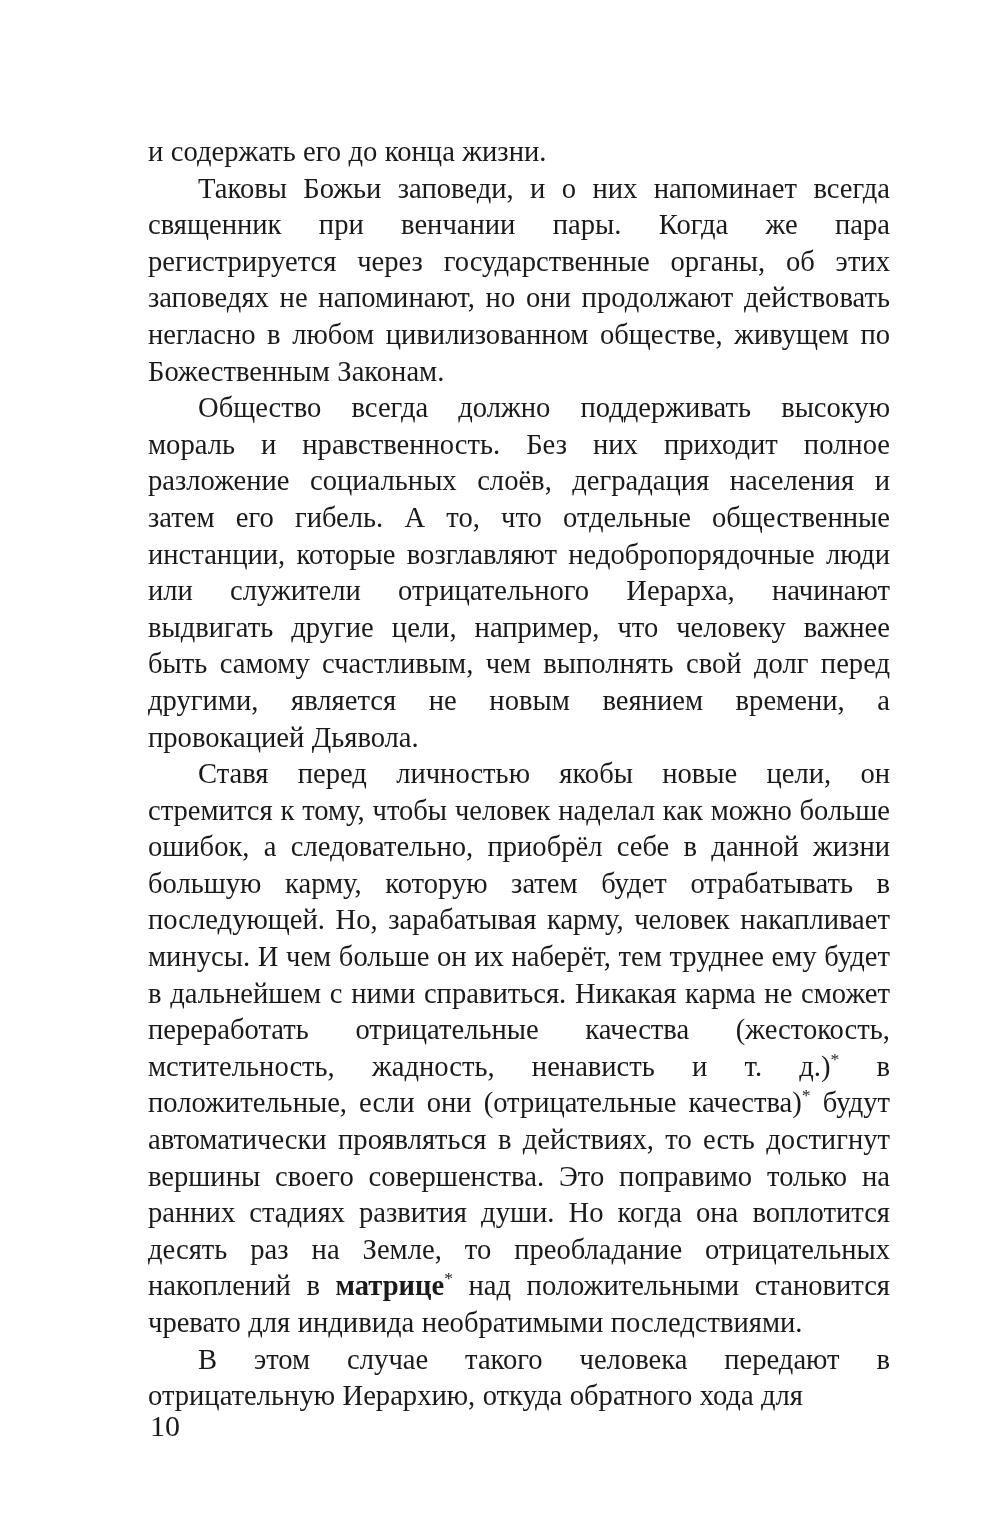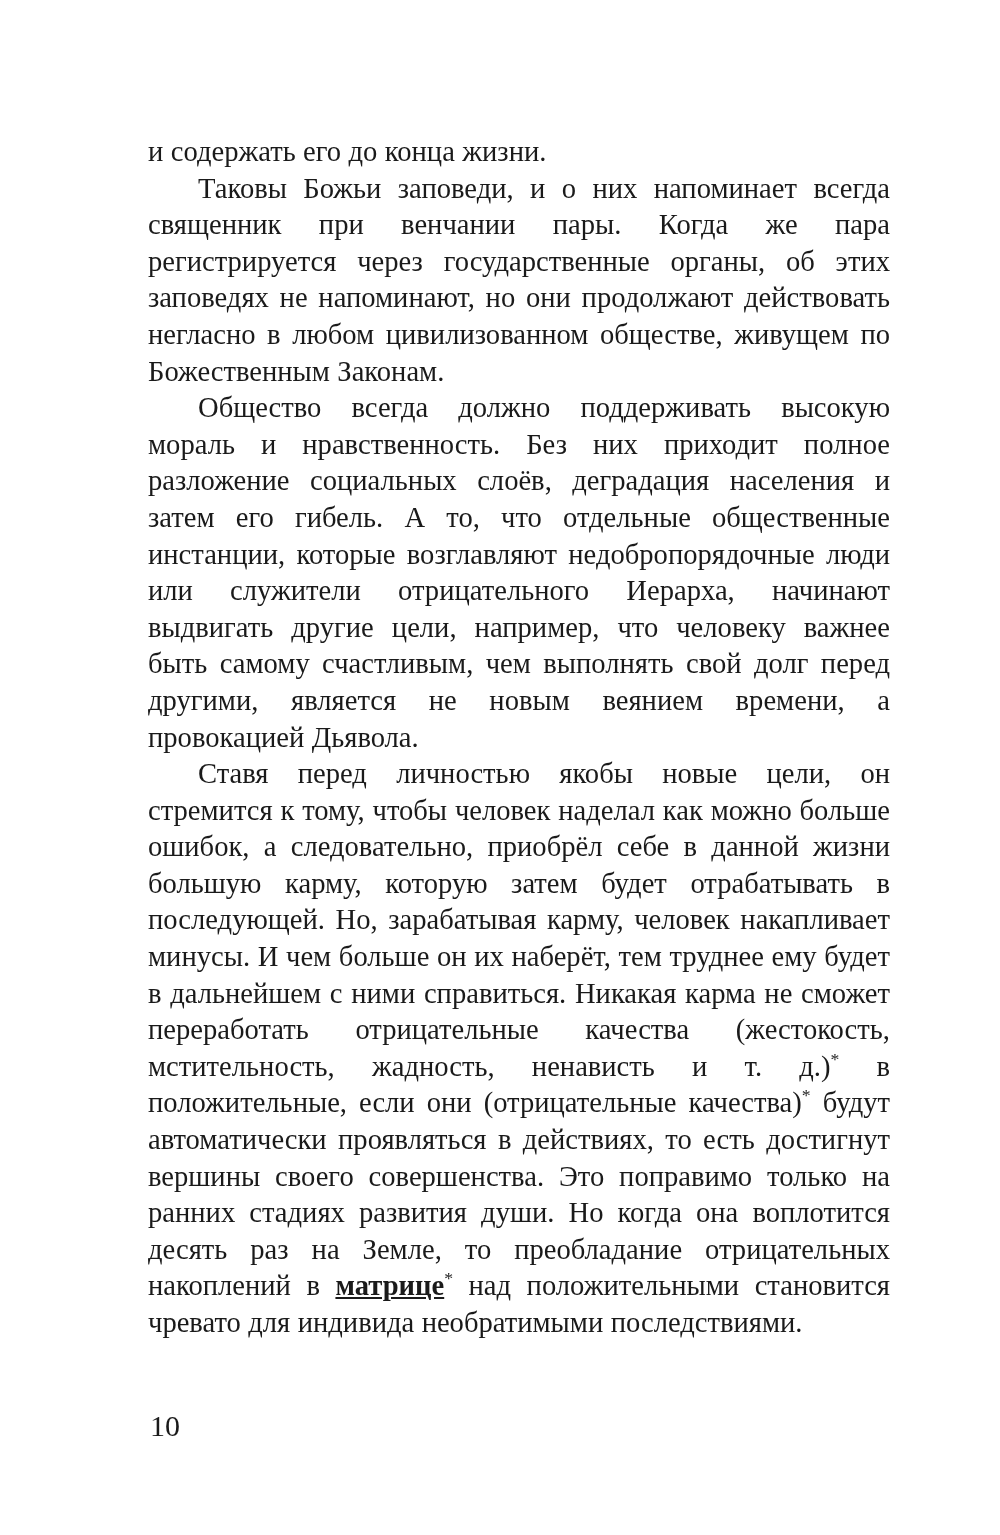--- a/index.html
+++ b/index.html
@@ -45,21 +45,20 @@
   .para::after {
     content: "";
     display: inline-block;
     width: 100%;
   }
   .para.ragged::after {
     content: none;
   }
   b.term {
     font-weight: bold;
-    text-decoration: underline;
   }
   sup.fn {
     font-size: 0.62em;
     vertical-align: super;
     line-height: 0;
     letter-spacing: 0;
   }
   .folio {
     position: absolute;
     left: 150px;
@@ -80,18 +79,19 @@
     <p class="para no-indent ragged">и содержать его до конца жизни.</p>
 
     <p class="para ragged">Таковы Божьи заповеди, и о них напоминает всегда священник при венчании пары. Когда же пара регистрируется через государственные органы, об этих заповедях не напоминают, но они продолжают действовать негласно в любом цивилизованном обществе, живущем по Божественным Законам.</p>
 
     <p class="para ragged">Общество всегда должно поддерживать высокую мораль и нравственность. Без них приходит полное разложение социальных слоёв, деградация населения и затем его гибель. А то, что отдельные общественные инстанции, которые возглавляют недобропорядочные люди или служители отрицательного Иерарха, начинают выдвигать другие цели, например, что человеку важнее быть самому счастливым, чем выполнять свой долг перед другими, является не новым веянием времени, а провокацией Дьявола.</p>
 
     <p class="para ragged">
       <span>Ставя перед личностью якобы новые цели, он стремится к тому, чтобы человек наделал как можно больше ошибок, а следовательно, приобрёл себе в данной жизни большую карму, которую затем будет отрабатывать в последующей. Но, зарабатывая карму, человек накапливает минусы. И чем больше он их наберёт, тем труднее ему будет в дальнейшем с ними справиться. Никакая карма не сможет переработать отрицательные качества (жестокость, мстительность, жадность, ненависть и т. д.)</span><sup class="fn">*</sup><span> в положительные, если они (отрицательные качества)</span><sup class="fn">*</sup><span> будут автоматически проявляться в действиях, то есть достигнут вершины своего совершенства. Это поправимо только на ранних стадиях развития души. Но когда она воплотится десять раз на Земле, то преобладание отрицательных накоплений в </span><b class="term">матрице</b><sup class="fn">*</sup><span> над положительными становится чревато для индивида необратимыми последствиями.</span>
     </p>
 
+    <p class="para ragged">В этом случае такого человека передают в отрицательную Иерархию, откуда обратного хода для</p>
 
   </div>
 
   <div class="folio">10</div>
 
 </div>
 
 </body></html>

